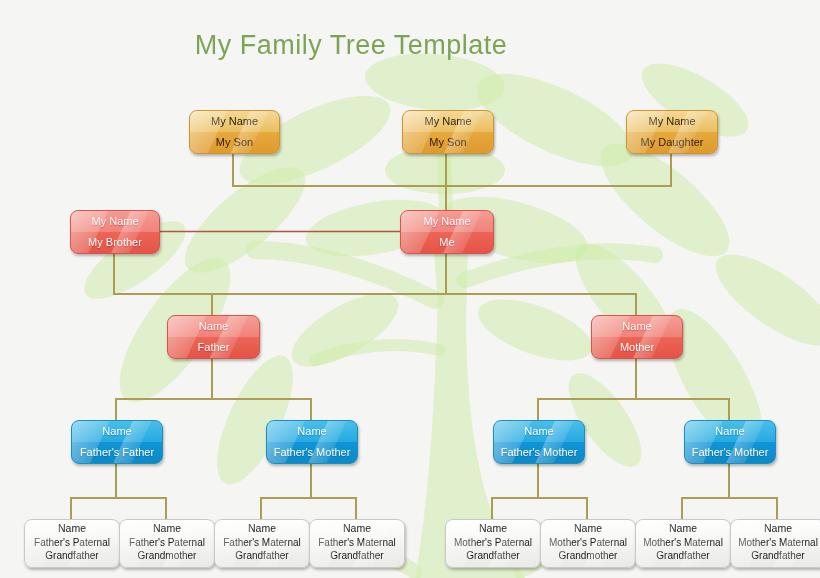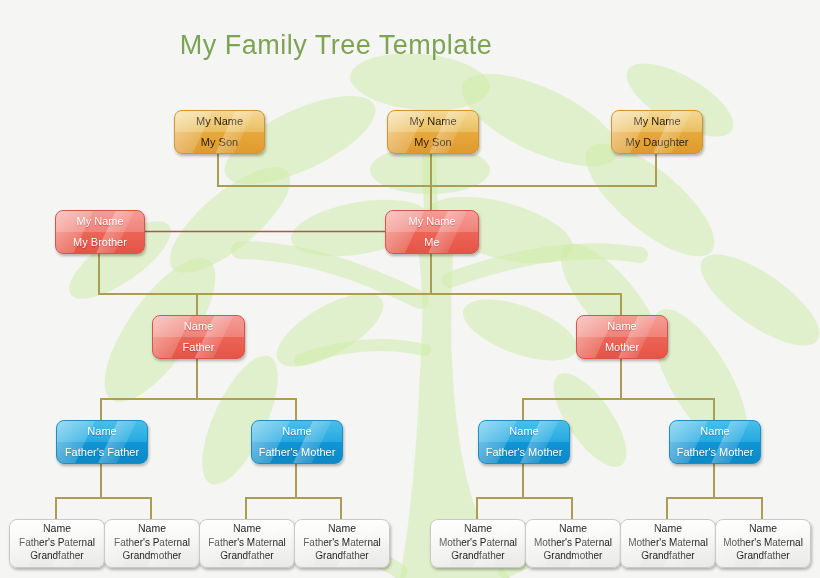--- a/index.html
+++ b/index.html
@@ -2,21 +2,21 @@
 <html><head>
 <meta charset="utf-8">
 <style>
   html,body{margin:0;padding:0;}
   body{
     width:820px;height:578px;
     background:#f5f5f3;
     font-family:"Liberation Sans", sans-serif;
     overflow:hidden;
   }
-  .canvas{position:relative;width:672px;height:578px;}
+  .canvas{position:relative;width:672px;height:578px;margin-left:15px;}
   .bg-svg,.connector-svg{position:absolute;left:0;top:0;width:820px;height:578px;}
   .bg-svg{z-index:0;}
   .connector-svg{z-index:1;}
   .page-title{
     position:absolute;left:0;right:0;top:30px;z-index:3;
     text-align:center;font-size:27px;letter-spacing:.5px;
     color:#7da455;font-weight:normal;margin:0;
   }
   .node{
     position:absolute;z-index:2;

